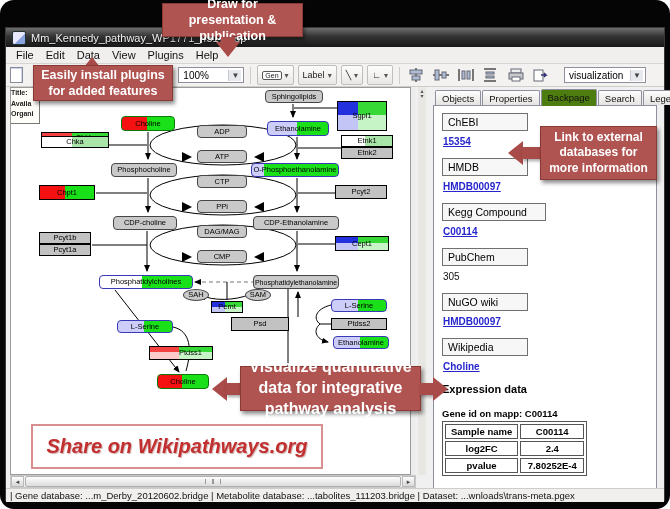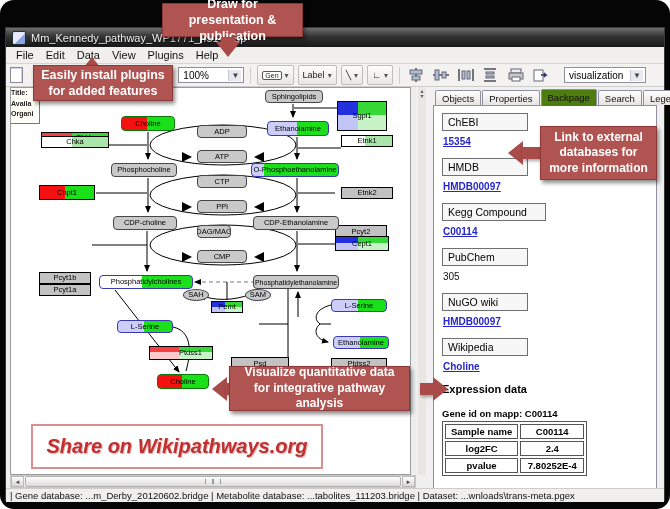--- a/index.html
+++ b/index.html
@@ -34,21 +34,21 @@
   
   .nd{position:absolute;display:flex;align-items:center;justify-content:center;box-sizing:border-box;font-size:7.5px;line-height:1;color:#000;text-align:center;white-space:nowrap;overflow:hidden;z-index:2;}
   .pill{border-radius:4px;border:1px solid #44464a;}
   .pill.gray{background:#c9c9c9;}
   .pill.redgreen{background:linear-gradient(to right,#f51111 0 48%,#19e019 48% 100%);border-color:#0a7a0a;}
   .pill.lavgreen{background:linear-gradient(to right,#cdcdfa 0 48%,#19e019 48% 100%);border-color:#3939b5;}
   .pill.mostgreen{background:linear-gradient(to right,#cdcdfa 0 14%,#19e019 14% 100%);border-color:#3939b5;}
   .pill.whitegreen{background:linear-gradient(to right,#ffffff 0 46%,#19e019 46% 100%);border-color:#3939b5;}
   .ell{border-radius:50%;background:#c9c9c9;border:1px solid #44464a;}
   .gbox{border:1px solid #000;background:#fff;}
-  .gbox.graybox{background:#c2c2c2;margin-top:40px;}
+  .gbox.graybox{background:#c2c2c2;}
   .gbox.rg{background:linear-gradient(to right,#f51111 0 46%,#19e019 46% 100%);}
   .gbox.rgfade{background:linear-gradient(to bottom,rgba(255,255,255,0) 0 45%,rgba(255,255,255,.72) 45% 100%),linear-gradient(to right,#f34040 0 46%,#35d835 46% 100%);padding-left:19px;}
   .gbox.bg{background:linear-gradient(to bottom,rgba(255,255,255,0) 0 45%,rgba(255,255,255,.72) 45% 100%),linear-gradient(to right,#2330dd 0 42%,#35d835 42% 100%);}
   .gbox.wg{background:linear-gradient(to right,#ffffff 0 46%,#a9e4a9 46% 100%);}
   
   #info-box{position:absolute;left:-3px;top:-2px;width:32px;height:38px;background:#fffef8;border:1px solid #777;font-size:7px;font-weight:bold;color:#222;padding:1px 2px;box-sizing:border-box;line-height:1.5;z-index:4;overflow:hidden;}
   #share-box{position:absolute;left:20px;top:336px;width:288px;height:41px;border:2px solid #d98f8f;background:rgba(255,255,255,.65);display:flex;align-items:center;justify-content:center;z-index:5;}
   #share-box span{font-size:20px;font-weight:bold;font-style:italic;color:#c22f2f;text-shadow:1px 1px 1px rgba(120,30,30,.35);white-space:nowrap;}
   
   #tabs{position:absolute;left:429px;top:61px;height:16px;display:flex;align-items:flex-end;z-index:1;}
@@ -251,21 +251,21 @@
       <div class="nd gbox wg" style="left:330px;top:47px;width:52px;height:12px">Etnk1</div>
       <div class="nd gbox graybox" style="left:330px;top:59px;width:52px;height:12px">Etnk2</div>
       <div class="nd pill gray" style="left:100px;top:75px;width:66px;height:14px">Phosphocholine</div>
       <div class="nd pill mostgreen" style="left:240px;top:75px;width:88px;height:14px">O-Phosphoethanolamine</div>
       <div class="nd gbox rg" style="left:28px;top:97px;width:56px;height:15px">Chpt1</div>
       <div class="nd gbox graybox" style="left:324px;top:97px;width:52px;height:14px">Pcyt2</div>
       <div class="nd pill gray" style="left:186px;top:87px;width:50px;height:13px">CTP</div>
       <div class="nd pill gray" style="left:186px;top:112px;width:50px;height:13px">PPi</div>
       <div class="nd pill gray" style="left:102px;top:128px;width:64px;height:14px">CDP-choline</div>
       <div class="nd pill gray" style="left:242px;top:128px;width:86px;height:14px">CDP-Ethanolamine</div>
-      <div class="nd pill gray" style="left:186px;top:137px;width:34px;height:13px">DAG/MAG</div>
+      <div class="nd pill gray" style="left:186px;top:137px;width:50px;height:13px">DAG/MAG</div>
       <div class="nd pill gray" style="left:186px;top:162px;width:50px;height:13px">CMP</div>
       <div class="nd gbox graybox" style="left:28px;top:144px;width:52px;height:12px">Pcyt1b</div>
       <div class="nd gbox graybox" style="left:28px;top:156px;width:52px;height:12px">Pcyt1a</div>
       <div class="nd gbox bg" style="left:324px;top:148px;width:54px;height:15px">Cept1</div>
       <div class="nd pill whitegreen" style="left:88px;top:187px;width:94px;height:14px">Phosphatidylcholines</div>
       <div class="nd pill gray" style="left:242px;top:187px;width:86px;height:14px;font-size:7px">Phosphatidylethanolamine</div>
       <div class="nd ell" style="left:172px;top:201px;width:26px;height:12px">SAH</div>
       <div class="nd ell" style="left:234px;top:201px;width:26px;height:12px">SAM</div>
       <div class="nd gbox bg" style="left:200px;top:213px;width:32px;height:12px">Pemt</div>
       <div class="nd pill lavgreen" style="left:320px;top:211px;width:56px;height:13px">L-Serine</div>
@@ -354,18 +354,18 @@
   </div>
 
   <div class="co-head head-left" style="left:508px;top:141px"></div>
   <div class="co-stem" style="left:522px;top:147px;width:19px;height:12px"></div>
   <div class="callout" style="left:540px;top:126px;width:117px;height:54px;font-size:12px">
     <span>Link to external databases for more information</span>
   </div>
 
   <div class="co-head head-left" style="left:212px;top:377px"></div>
   <div class="co-stem" style="left:226px;top:383px;width:15px;height:12px"></div>
-  <div class="callout" style="left:229px;top:366px;width:181px;height:45px;font-size:12px">
+  <div class="callout" style="left:240px;top:366px;width:181px;height:45px;font-size:16px">
     <span>Visualize quantitative data  for integrative pathway analysis</span>
   </div>
   <div class="co-stem" style="left:420px;top:383px;width:14px;height:12px"></div>
   <div class="co-head head-right" style="left:433px;top:377px"></div>
 </div>
 
 </body></html>

